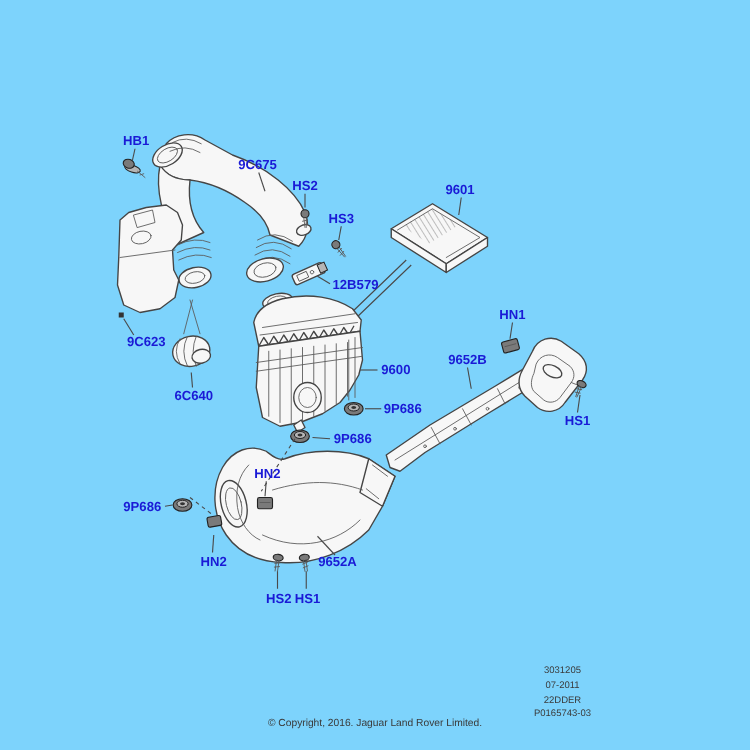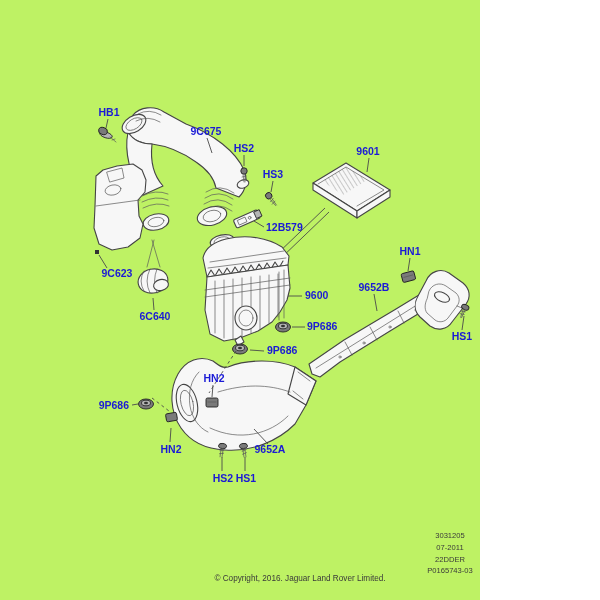--- a/index.html
+++ b/index.html
@@ -1,16 +1,16 @@
 <!DOCTYPE html>
 <html><head>
 <meta charset="utf-8">
 <style>
   html,body{margin:0;padding:0;background:#ffffff;}
-  .stage{position:relative;width:480px;height:600px;background:#bef264;overflow:hidden;
+  .stage{position:relative;width:600px;height:600px;background:#7dd3fc;overflow:hidden;
          font-family:"Liberation Sans",sans-serif;}
   svg{display:block;}
   .callout-text{font-family:"Liberation Sans",sans-serif;font-weight:bold;font-size:10.5px;cursor:pointer;}
   .footer-text{font-family:"Liberation Sans",sans-serif;font-size:7.6px;}
   .copyright-text{font-family:"Liberation Sans",sans-serif;font-size:8.2px;}
   .outline{fill:none;stroke:#454545;stroke-width:1.1;stroke-linejoin:round;stroke-linecap:round;}
   .fillpart{fill:#f7f7f7;stroke:#454545;stroke-width:1.1;stroke-linejoin:round;}
   .detail{fill:none;stroke:#5a5a5a;stroke-width:0.7;stroke-linecap:round;}
   .leader{stroke:#4a4a4a;stroke-width:0.9;fill:none;}
   .dashed{stroke:#4a4a4a;stroke-width:0.9;fill:none;stroke-dasharray:3,3;}

